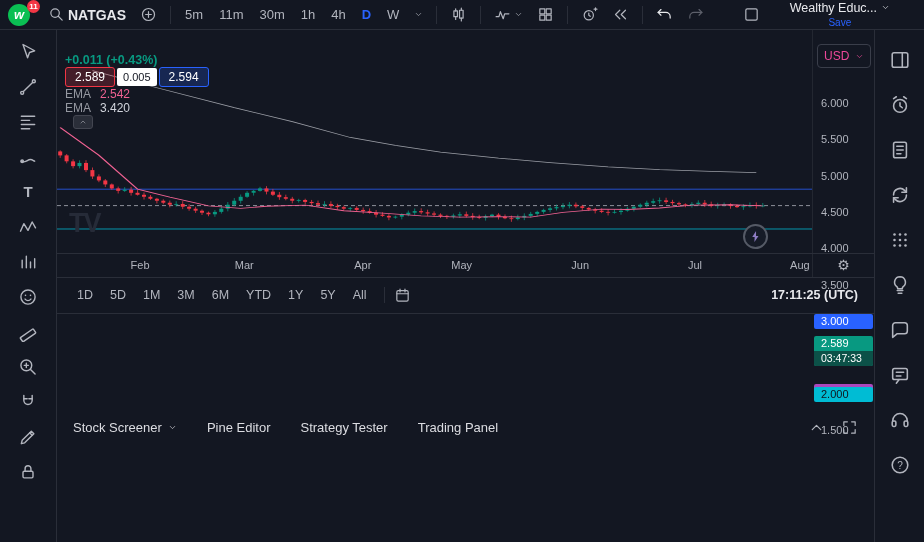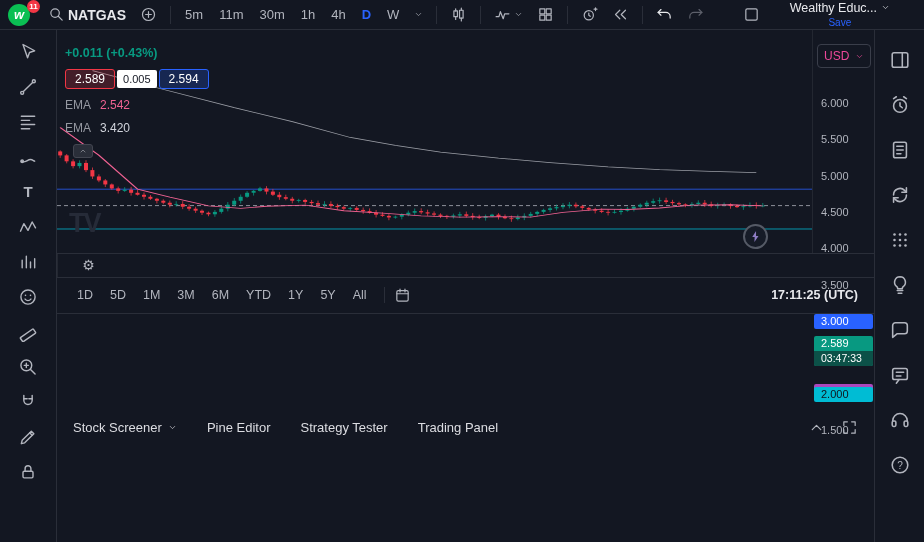--- a/index.html
+++ b/index.html
@@ -43,21 +43,21 @@
   .right-sidebar{flex:0 0 50px;border-left:1px solid #2a2e39;display:flex;flex-direction:column;align-items:center;
                  padding-top:16px;gap:17px}
   .panel-btn{width:30px;height:28px;display:flex;align-items:center;justify-content:center;color:#b2b5be}
 
   .center{flex:1;display:flex;flex-direction:column;min-width:0}
   .chart-row{flex:1;display:flex;min-height:0;position:relative}
   .plot{flex:1;position:relative;overflow:hidden}
   #chart-svg{position:absolute;inset:0;width:100%;height:100%}
 
   
-  .legend{position:absolute;top:16px;left:8px;z-index:5;display:flex;flex-direction:column;gap:9px;align-items:flex-start}
+  .legend{position:absolute;top:23px;left:8px;z-index:5;display:flex;flex-direction:column;align-items:flex-start}
   .legend-change{color:#089981;font-size:12.5px;font-weight:600}
   .legend-quotes{display:flex;align-items:center;gap:2px}
   .quote{font-size:12px;border-radius:3px;padding:2px 9px;color:#fff}
   .quote.bid{border:1px solid #f23645;background:rgba(242,54,69,.22)}
   .quote.ask{border:1px solid #2962ff;background:rgba(41,98,255,.22)}
   .quote.spread{background:#fff;color:#131722;font-size:11px;padding:3px 6px;border-radius:2px}
   .legend-ind{font-size:12px;color:#9598a1;display:flex;gap:9px}
   .legend-collapse{width:20px;height:14px;background:#2a2e39;border:1px solid #434651;border-radius:3px;
                    color:#b2b5be;display:flex;align-items:center;justify-content:center;margin-left:8px}
   .legend-collapse svg{width:8px;height:8px}
@@ -575,20 +575,29 @@
                 <div>2.500</div>
               </div>
               <div class="badge" style="top: 356.543px; background: rgb(0, 188, 212); color: rgb(16, 20, 28);">
                 <div>2.000</div>
               </div>
             </div>
         </div>
       </div>
 
       <div class="time-axis">
+        <div class="months" id="months">
+            <div class="month" style="left: 11%;">Feb</div>
+            <div class="month" style="left: 24.8%;">Mar</div>
+            <div class="month" style="left: 40.5%;">Apr</div>
+            <div class="month" style="left: 53.6%;">May</div>
+            <div class="month" style="left: 69.3%;">Jun</div>
+            <div class="month" style="left: 84.5%;">Jul</div>
+            <div class="month" style="left: 98.4%;">Aug</div>
+          </div>
         <div class="axis-corner">
           <button class="gear">⚙</button>
         </div>
       </div>
 
       <div class="range-bar">
         <button class="range-btn">1D</button>
         <button class="range-btn">5D</button>
         <button class="range-btn">1M</button>
         <button class="range-btn">3M</button>

